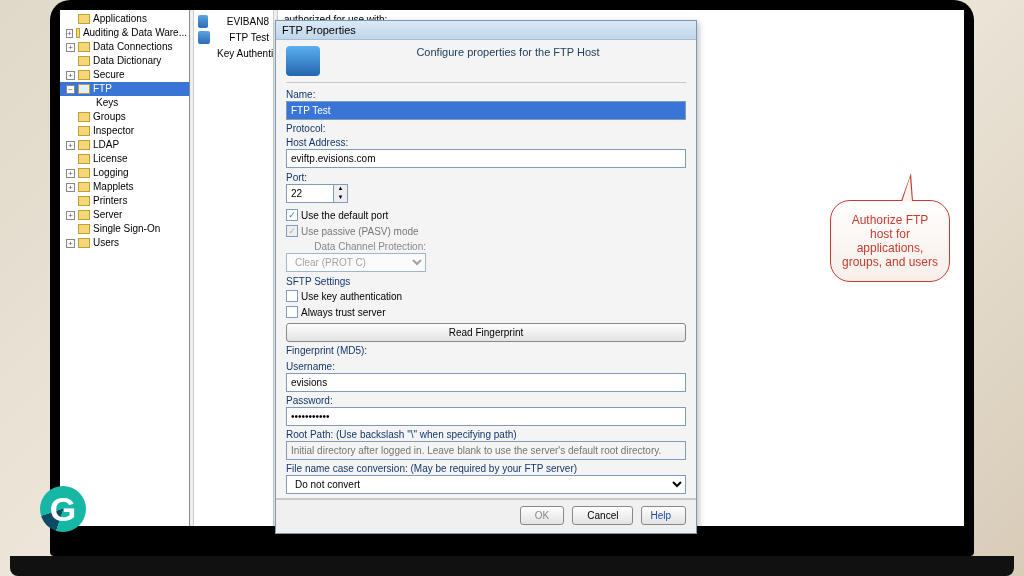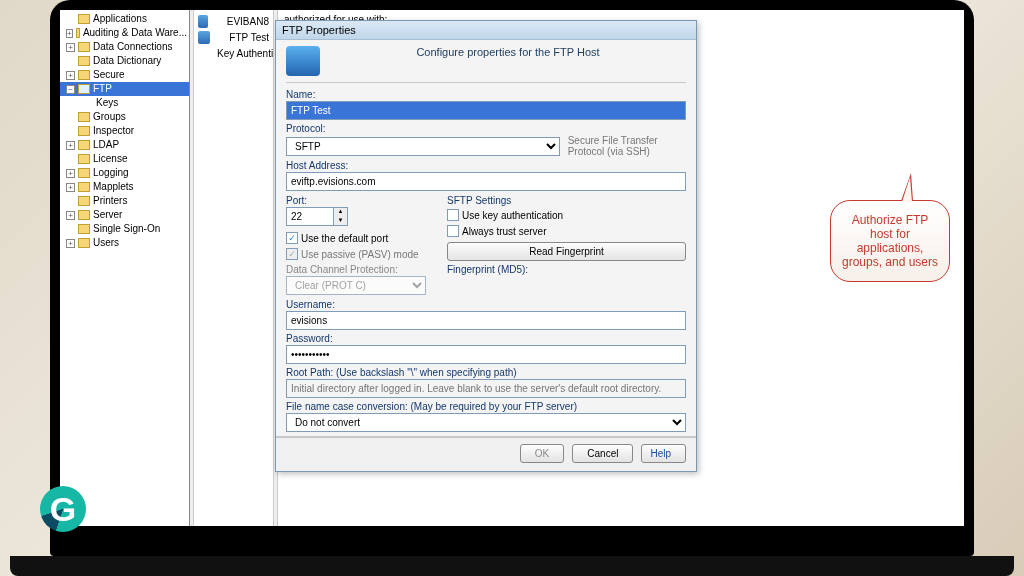--- a/index.html
+++ b/index.html
@@ -205,33 +205,33 @@
   }
   .dlg-top-text {
     flex: 1; text-align: center; color: #224060; font-size: 11px;
   }
   .divider { height: 1px; background: #c8c8c8; margin: 0 10px 6px 10px; }
   .form {
     padding: 0 10px;
   }
   .row { margin-bottom: 3px; }
   .lbl { color: #14386c; margin-bottom: 1px; }
-  .lbl.muted { color: #888; }
+  .lbl.muted { color: #888; text-align: right; }
   input.tb, select.sel {
     width: 100%;
     border: 1px solid #7f9db9;
     padding: 2px 4px;
     font: inherit;
     background: #fff;
     height: 19px;
   }
   .tb.sel-blue::selection { background: #3875d7; color: #fff; }
   .tb.sel-blue { color: #fff; background: #3875d7; }
   .tb.readonly { background: #f4f4f4; color: #888; }
-  .hgroup { display: flex; gap: 21px; }
+  .hgroup { display: flex; gap: 4px; flex-direction: column; }
   .col { display: flex; flex-direction: column; }
   .port-row { display: flex; align-items: center; gap: 0; }
   .port-row input { width: 48px; }
   .spinner {
     width: 14px; height: 19px;
     border: 1px solid #7f9db9; border-left: none;
     display: flex; flex-direction: column;
     background: #eee;
   }
   .spinner .s { height: 50%; text-align: center; font-size: 6px; cursor: pointer; }
@@ -444,26 +444,20 @@
     </div>
     <div class="divider"></div>
 
     <div class="form">
       <div class="row">
         <div class="lbl">Name:</div>
         <input class="tb sel-blue" value="FTP Test" style="">
       </div>
       <div class="row">
         <div class="lbl">Protocol:</div>
-        <div class="proto-row">
-          <select class="sel w80">
-            <option>SFTP</option>
-          </select>
-          <span class="hint">Secure File Transfer Protocol (via SSH)</span>
-        </div>
       </div>
       <div class="row">
         <div class="lbl">Host Address:</div>
         <input class="tb" value="eviftp.evisions.com" style="">
       </div>
 
       <div class="hgroup" style="margin-top:4px;">
         <div class="col" style="width:140px;">
           <div class="lbl">Port:</div>
           <div class="port-row">

